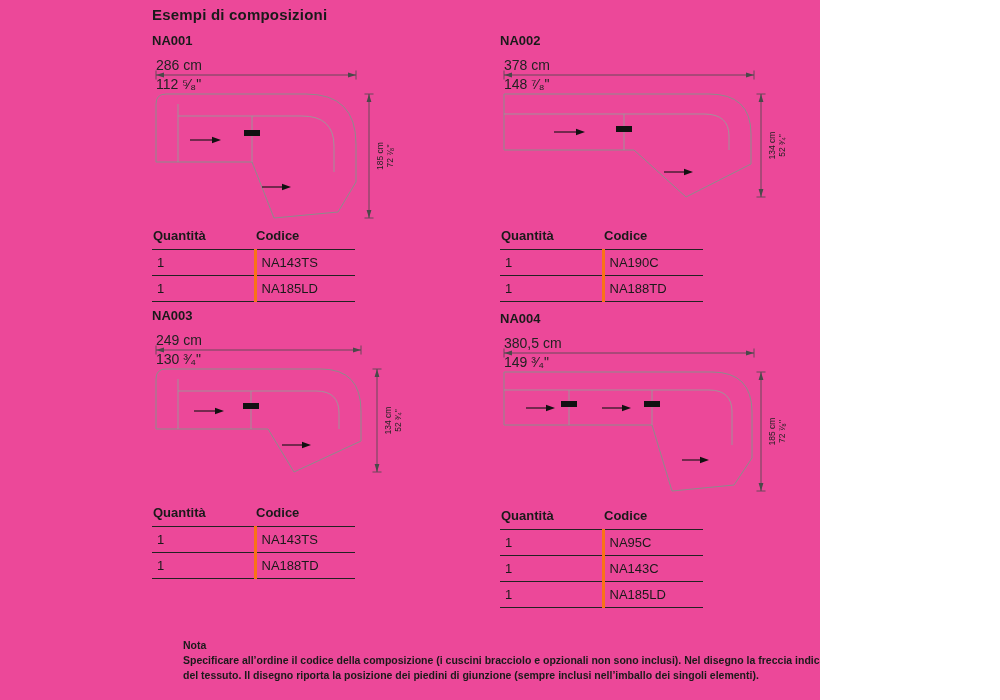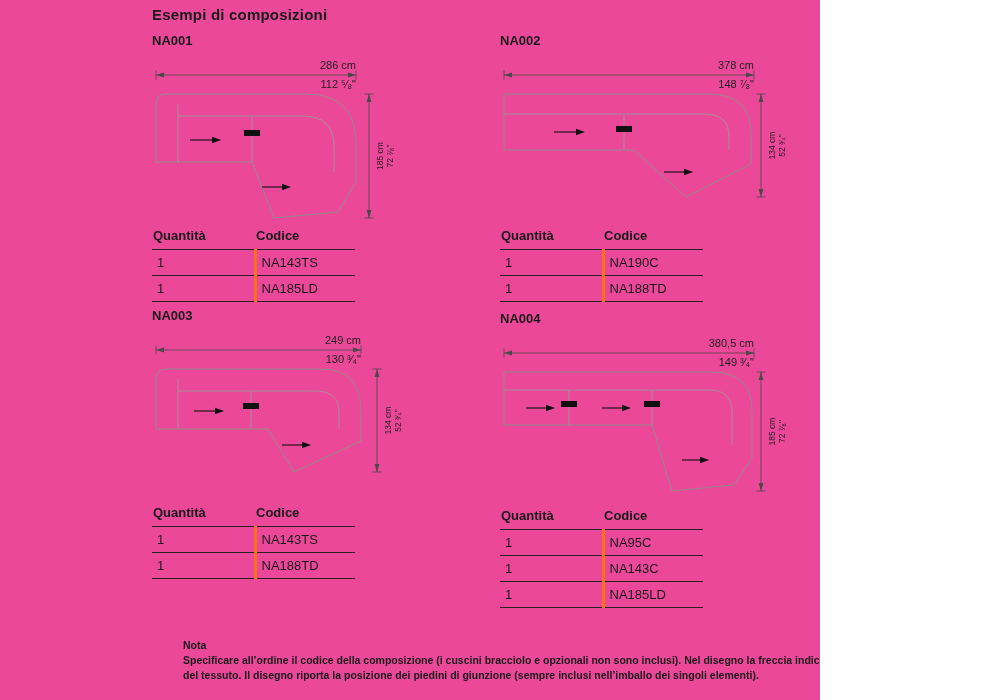--- a/index.html
+++ b/index.html
@@ -23,23 +23,23 @@
   .comp { position: absolute; width: 420px; height: 270px; }
   .cid {
     position: absolute;
     font-size: 13px;
     font-weight: bold;
   }
   .drawing { position: absolute; width: 290px; height: 180px; }
   .drawing svg { position: absolute; left: 0; top: 12px; overflow: visible; }
   .dcm, .din {
     position: absolute;
-    font-size: 11px;
+    font-size: 14px;
     color: #222;
-    text-align: right;
+    text-align: left;
     line-height: 10px;
     white-space: nowrap;
   }
   .vdim {
     position: absolute;
     transform-origin: 0 0;
     transform: rotate(-90deg);
     display: flex;
     flex-direction: column;
     align-items: center;

